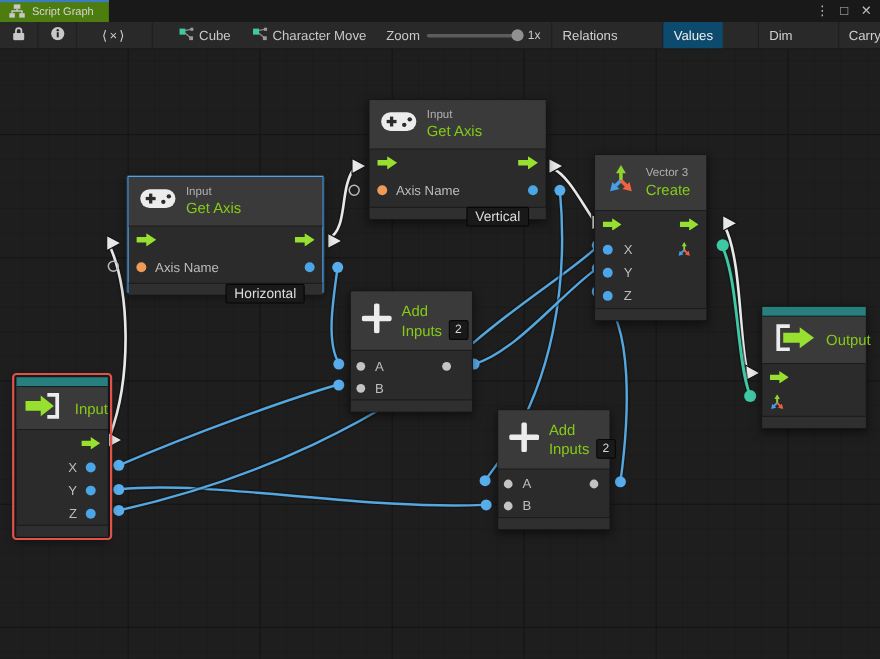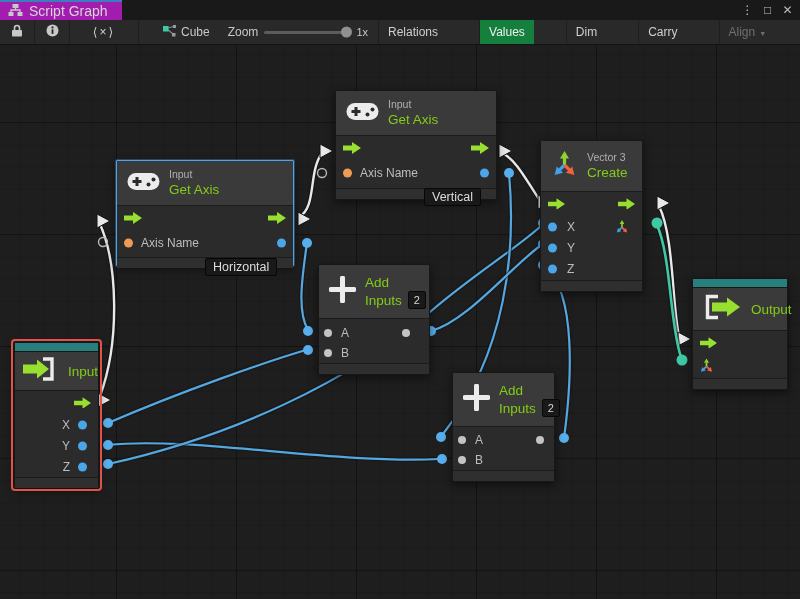--- a/index.html
+++ b/index.html
@@ -1,36 +1,36 @@
 <!DOCTYPE html>
 <html><head>
 <meta charset="utf-8">
 <style>
   html,body{margin:0;padding:0;background:#111;}
   #app{position:relative;width:800px;height:599px;overflow:hidden;
        font-family:"Liberation Sans","DejaVu Sans",sans-serif;
        -webkit-font-smoothing:antialiased;user-select:none;}
   
   #tabbar{position:absolute;left:0;top:0;width:800px;height:20px;background:#191919;display:flex;align-items:stretch;}
-  .tab{display:flex;align-items:center;gap:6px;padding:0 14px 0 8px;background:#a21caf;border-top:2px solid #3c7dbf;color:#d6d6d6;font-size:14px;}
+  .tab{display:flex;align-items:center;gap:6px;padding:0 14px 0 8px;background:#4d7c0f;border-top:2px solid #3c7dbf;color:#d6d6d6;font-size:10px;}
   .win-controls{margin-left:auto;display:flex;align-items:center;gap:3px;padding-right:4px;color:#bdbdbd;}
   .win-controls span{width:17px;text-align:center;font-size:12px;cursor:default;}
   
   #toolbar{position:absolute;left:0;top:20px;width:800px;height:24px;background:#292929;border-bottom:1px solid #141414;display:flex;align-items:stretch;color:#c2c2c2;font-size:12px;white-space:nowrap;}
   .tbtn{display:flex;align-items:center;justify-content:center;padding:0 8px;border-right:1px solid #1f1f1f;}
   .tbtn.icon-only{width:18px;}
   .tgroup{display:flex;align-items:center;gap:5px;padding:0 10px;}
   .tlabel{color:#c8c8c8;}
   .zoomwrap{display:flex;align-items:center;gap:6px;padding:0 8px;}
   .ztrack{position:relative;width:86px;height:3px;background:#5c5c5c;border-radius:2px;}
   .zhandle{position:absolute;right:-2px;top:50%;transform:translateY(-50%);width:11px;height:11px;border-radius:50%;background:#909090;}
   .zval{font-size:11px;color:#c8c8c8;}
   .rbtns{display:flex;align-items:stretch;margin-left:2px;flex:1;overflow:hidden;gap:32px;}
   .rbtn{display:flex;align-items:center;gap:4px;padding:0 9px;border-left:1px solid #1e1e1e;color:#cfcfcf;}
-  .rbtn.active{background:#15803d;color:#efefef;justify-content:center;}
+  .rbtn.active{background:#0c4a6e;color:#efefef;justify-content:center;}
   .rbtn.disabled{color:#6f6f6f;}
   .rbtn .caret{font-size:7px;position:relative;top:1px;}
   
   #canvas{position:absolute;left:0;top:45px;width:800px;height:554px;background-color:#1e1e1e;
     background-image:
       linear-gradient(rgba(0,0,0,.28) 1px, transparent 1px),
       linear-gradient(90deg, rgba(0,0,0,.28) 1px, transparent 1px),
       linear-gradient(rgba(0,0,0,.10) 1px, transparent 1px),
       linear-gradient(90deg, rgba(0,0,0,.10) 1px, transparent 1px);
     background-size:100% 112px,120px 100%,100% 22.4px,24px 100%;
@@ -97,20 +97,29 @@
         <span style="letter-spacing:2px;color:#cfcfcf;">⟨×⟩</span>
       </div>
     <div class="tgroup" style="margin-left:14px">
       <span class="crumbicon"><svg width="13" height="12" viewBox="0 0 13 12">
             <path d="M4,3 L11,1.5 M4,4 L10,9" stroke="#8a8a8a" stroke-width="1.2"></path>
             <rect x="0" y="1" width="5.5" height="5.5" fill="#3ec9a4"></rect>
             <rect x="10" y="0" width="3" height="3" fill="#9a9a9a"></rect>
             <rect x="9" y="8" width="3.5" height="3.5" fill="#9a9a9a"></rect>
           </svg></span>
       <span class="tlabel">Cube</span>
+    </div>
+    <div class="tgroup">
+      <span class="crumbicon"><svg width="13" height="12" viewBox="0 0 13 12">
+            <path d="M4,3 L11,1.5 M4,4 L10,9" stroke="#8a8a8a" stroke-width="1.2"></path>
+            <rect x="0" y="1" width="5.5" height="5.5" fill="#3ec9a4"></rect>
+            <rect x="10" y="0" width="3" height="3" fill="#9a9a9a"></rect>
+            <rect x="9" y="8" width="3.5" height="3.5" fill="#9a9a9a"></rect>
+          </svg></span>
+      <span class="tlabel">Character Move</span>
     </div>
     <div class="zoomwrap">
       <span class="tlabel">Zoom</span>
       <span class="ztrack">
           <span class="zhandle"></span>
         </span>
       <span class="zval">1x</span>
     </div>
     <div class="rbtns" id="rbtns">
         <div class="rbtn">

